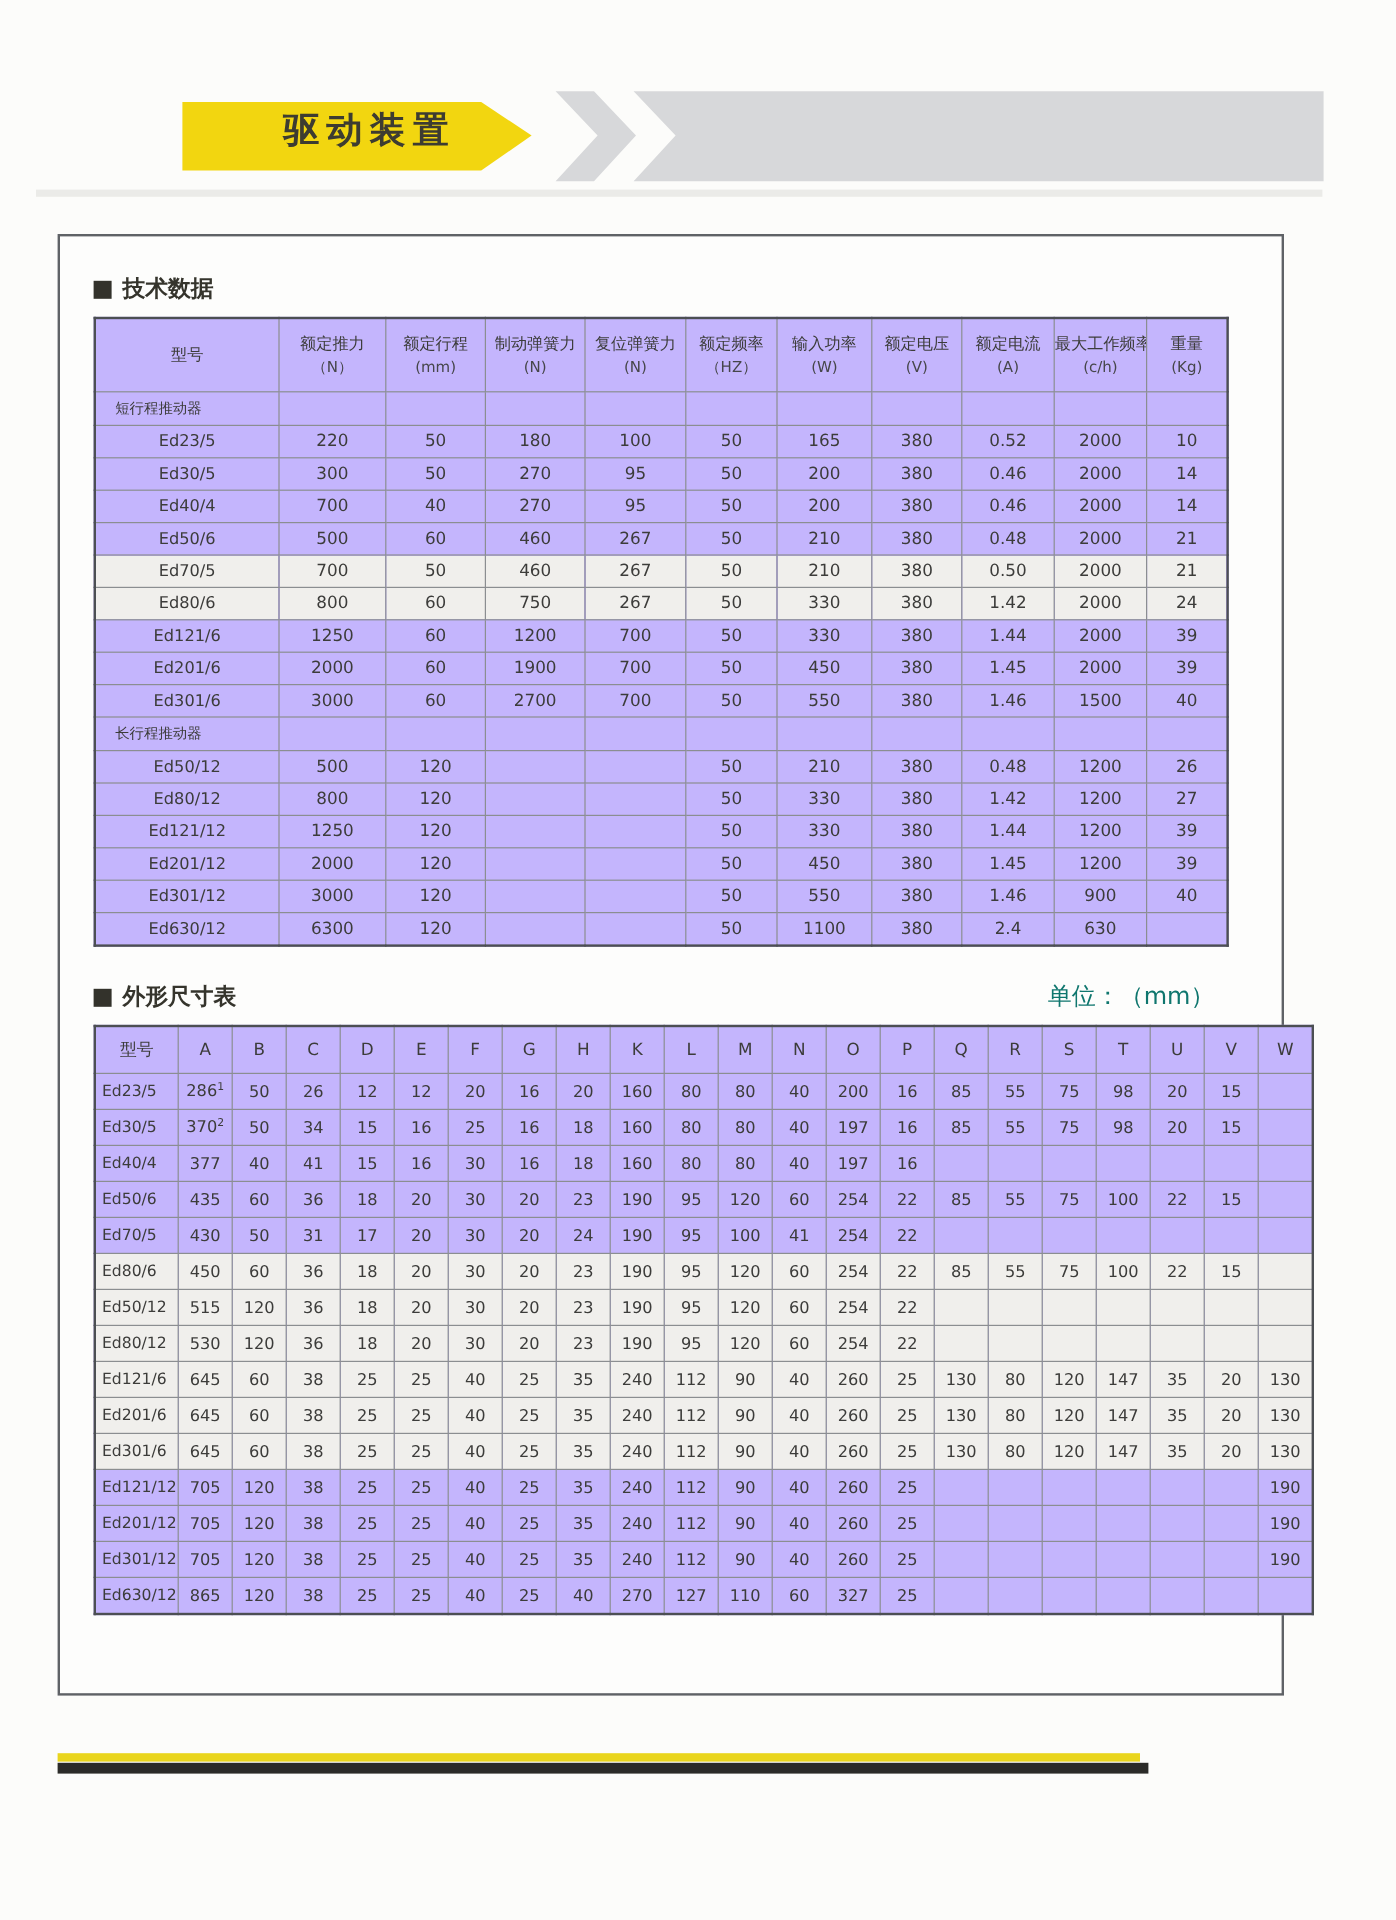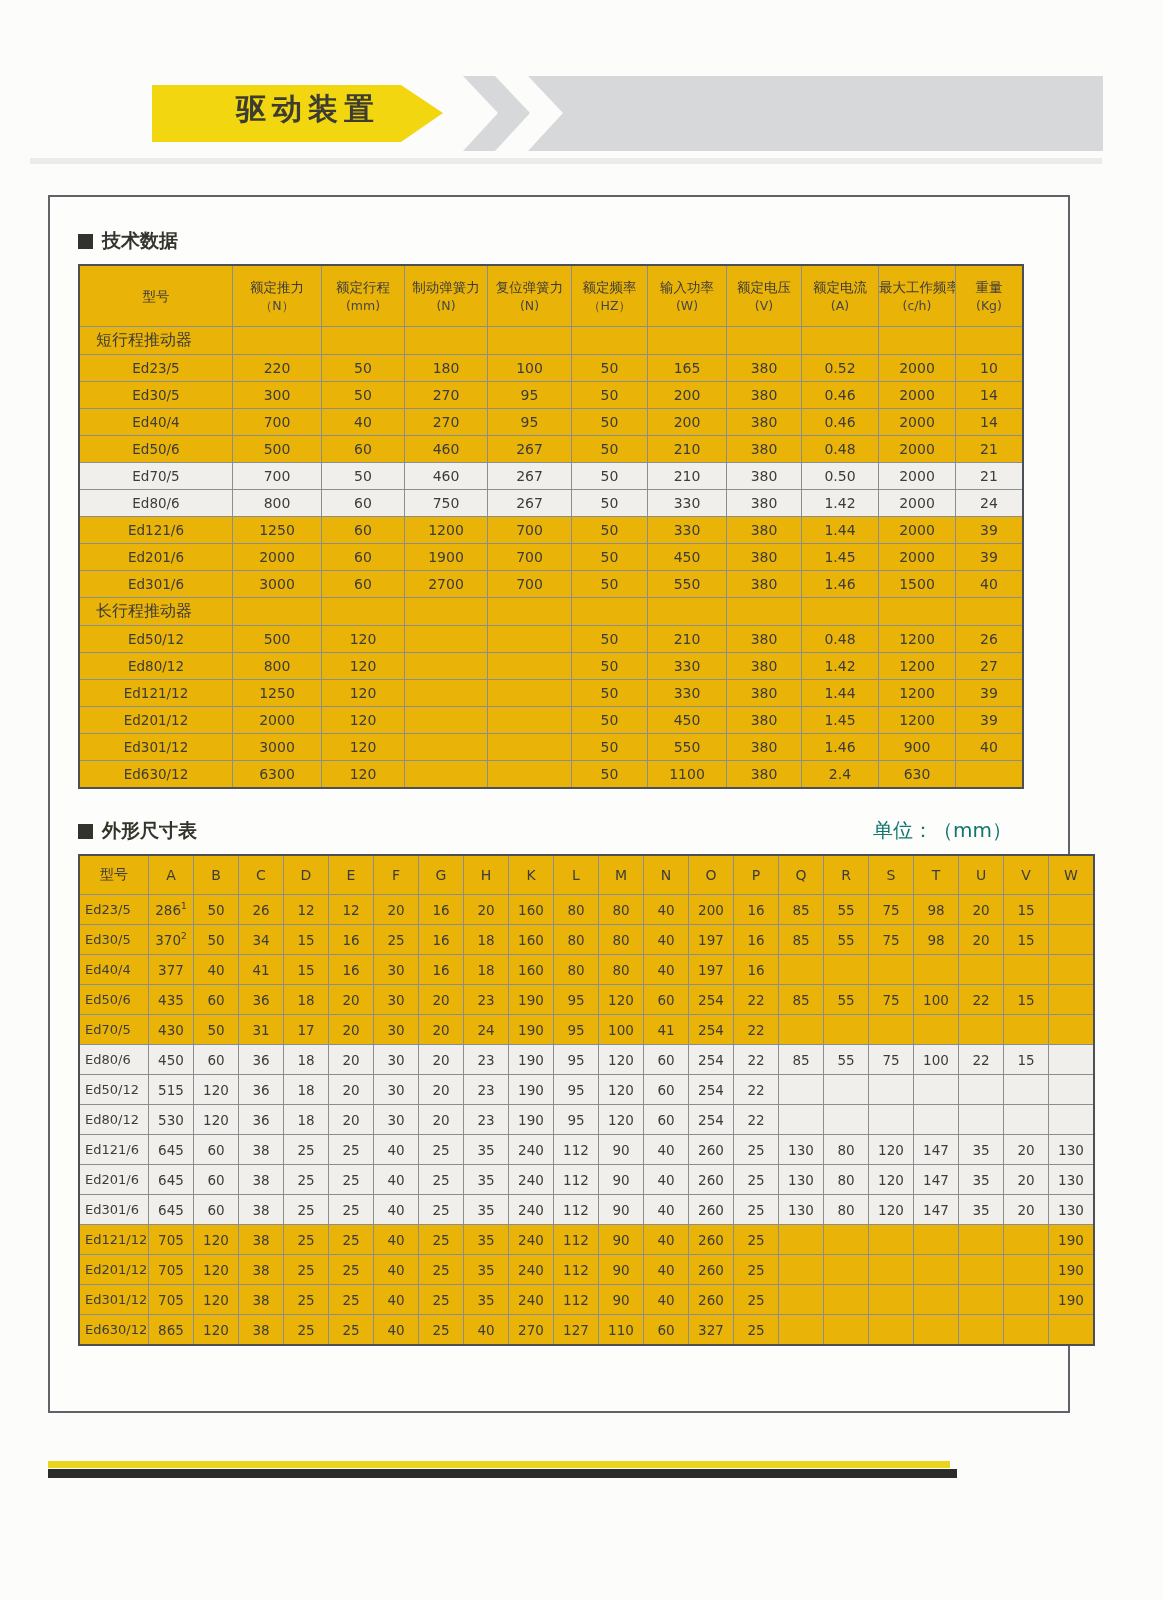--- a/index.html
+++ b/index.html
@@ -20,30 +20,30 @@
   .main-box{
     position:absolute;left:48px;top:195px;width:1022px;height:1218px;
     border:2px solid #5f6266;background:#fdfdfc;box-sizing:border-box;
   }
   .inner{padding:31px 28px 0 28px;}
   .section-title{display:flex;align-items:center;gap:9px;font-size:19px;font-weight:bold;color:#35342c;}
   .bullet{width:15px;height:15px;background:#33322b;flex:0 0 auto;}
   .dim-title-row{display:flex;align-items:flex-end;justify-content:space-between;margin-top:28px;}
   .unit-label{font-size:20px;color:#0f766e;padding-right:28px;}
   
-  table{border-collapse:collapse;table-layout:fixed;background:#eab308;}
+  table{border-collapse:collapse;table-layout:fixed;background:#c4b5fd;}
   table.tech{width:934px;margin-top:10px;border:2px solid #4c4f53;}
   table.dim{width:952px;margin-top:10px;border:2px solid #4c4f53;}
   th,td{border:1px solid #8b8e91;text-align:center;color:#3c3c3a;overflow:hidden;}
   .tech th{font-weight:normal;height:56px;vertical-align:middle;padding:2px 0;}
   .h-label{font-size:13.5px;white-space:nowrap;line-height:1.5;}
   .h-unit{font-size:12.5px;line-height:1.4;color:#46464a;}
   .tech td{height:24px;font-size:14px;padding:1px 0;white-space:nowrap;}
   .tech td.model{font-size:13.5px;}
-  .tech td.sec-label{text-align:left;padding-left:16px;font-size:16px;}
+  .tech td.sec-label{text-align:left;padding-left:16px;font-size:12px;}
   .section-row td{height:25px;}
   .dim th{font-weight:normal;font-size:14px;height:36px;vertical-align:middle;}
   .dim td{height:29px;font-size:13.5px;padding:0;white-space:nowrap;}
   .dim td.model{text-align:left;padding-left:5px;font-size:13px;}
   tr.shade td{background:#f0efec;}
   sup{font-size:9px;}
   
   .footnotes{margin-top:16px;padding-left:12px;font-size:15px;color:#3c3c3a;}
   .footnotes > div{line-height:1.9;}
   .fn-row{display:flex;gap:118px;}

